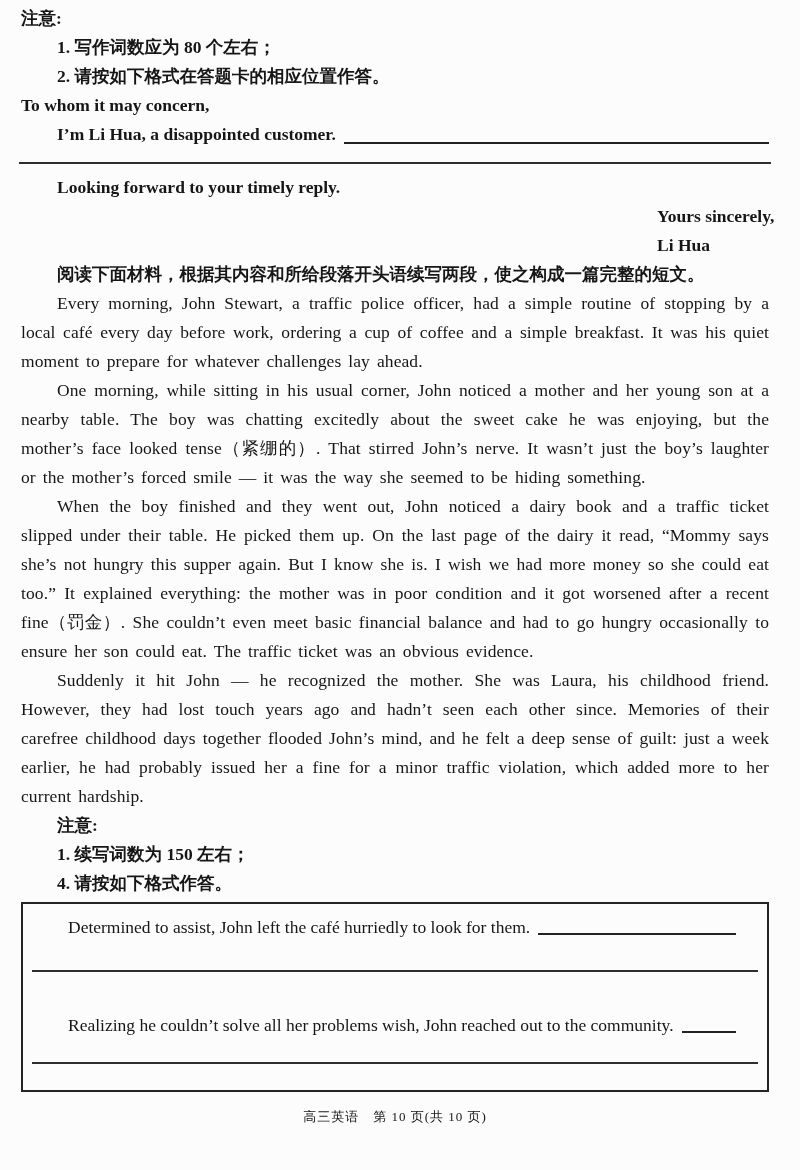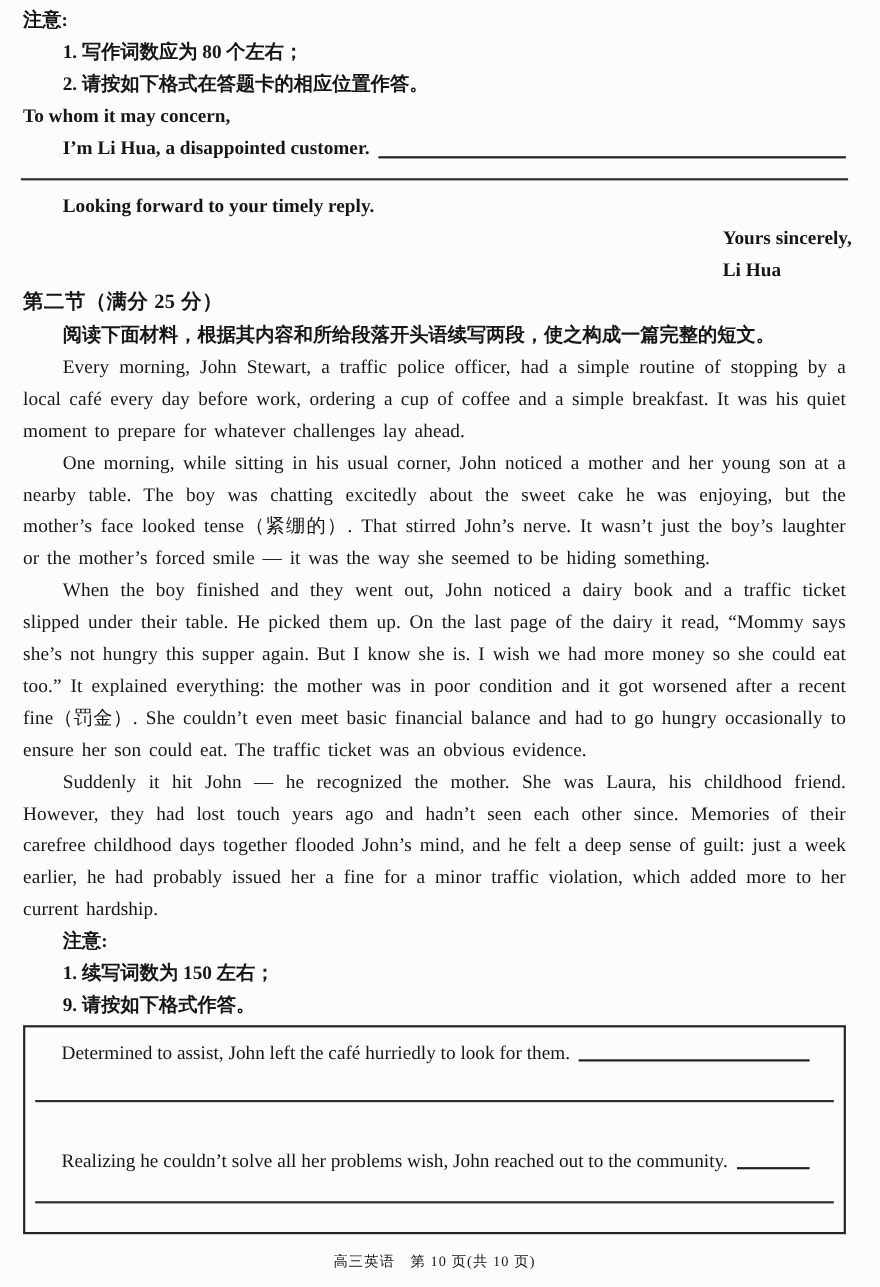--- a/index.html
+++ b/index.html
@@ -19,21 +19,21 @@
   .signoff-block{margin-left:636px;}
   .sec-heading{font-size:18.5px;line-height:30px;font-weight:800;letter-spacing:.5px;}
   .para{
     font-size:17.5px;line-height:29px;text-align:justify;text-indent:36px;
     word-spacing:2.5px;letter-spacing:.1px;margin:0;
   }
   .answer-box{
     border:2px solid #242424;margin-top:4px;padding:10px 9px 26px 9px;
   }
   .box-row{display:flex;align-items:flex-end;font-size:17.5px;line-height:26px;}
-  .box-row .lead{white-space:nowrap;margin-left:24px;}
+  .box-row .lead{white-space:nowrap;margin-left:36px;}
   .box-row .blank{margin-right:22px;}
   .box-rule{border-bottom:2px solid #2e2e2e;margin-top:30px;}
   .box-row.second{margin-top:40px;}
   .box-rule.second{margin-top:24px;}
   .footer{margin-top:16px;text-align:center;font-size:13px;letter-spacing:1px;}
 </style>
 </head>
 <body>
 
 <div class="page">
@@ -49,31 +49,30 @@
   </div>
 
   <hr class="divider">
 
   <div class="ln indent">Looking forward to your timely reply.</div>
   <div class="signoff-block">
     <div class="ln">Yours sincerely,</div>
     <div class="ln">Li Hua</div>
   </div>
 
-  <div class="ln sec-heading">第二节（满分 25 分）</div>
   <div class="ln indent">阅读下面材料，根据其内容和所给段落开头语续写两段，使之构成一篇完整的短文。</div>
 
   <p class="para">Every morning, John Stewart, a traffic police officer, had a simple routine of stopping by a local café every day before work, ordering a cup of coffee and a simple breakfast. It was his quiet moment to prepare for whatever challenges lay ahead.</p>
   <p class="para">One morning, while sitting in his usual corner, John noticed a mother and her young son at a nearby table. The boy was chatting excitedly about the sweet cake he was enjoying, but the mother’s face looked tense（紧绷的）. That stirred John’s nerve. It wasn’t just the boy’s laughter or the mother’s forced smile — it was the way she seemed to be hiding something.</p>
   <p class="para">When the boy finished and they went out, John noticed a dairy book and a traffic ticket slipped under their table. He picked them up. On the last page of the dairy it read, “Mommy says she’s not hungry this supper again. But I know she is. I wish we had more money so she could eat too.” It explained everything: the mother was in poor condition and it got worsened after a recent fine（罚金）. She couldn’t even meet basic financial balance and had to go hungry occasionally to ensure her son could eat. The traffic ticket was an obvious evidence.</p>
   <p class="para">Suddenly it hit John — he recognized the mother. She was Laura, his childhood friend. However, they had lost touch years ago and hadn’t seen each other since. Memories of their carefree childhood days together flooded John’s mind, and he felt a deep sense of guilt: just a week earlier, he had probably issued her a fine for a minor traffic violation, which added more to her current hardship.</p>
 
   <div class="ln indent note-title">注意:</div>
   <div class="ln indent">1. 续写词数为 150 左右；</div>
-  <div class="ln indent">9. 请按如下格式作答。</div>
+  <div class="ln indent">4. 请按如下格式作答。</div>
 
   <div class="answer-box">
     <div class="box-row">
       <span class="lead">Determined to assist, John left the café hurriedly to look for them.</span>
       <span class="blank"></span>
     </div>
     <div class="box-rule"></div>
 
     <div class="box-row second">
       <span class="lead">Realizing he couldn’t solve all her problems wish, John reached out to the community.</span>

